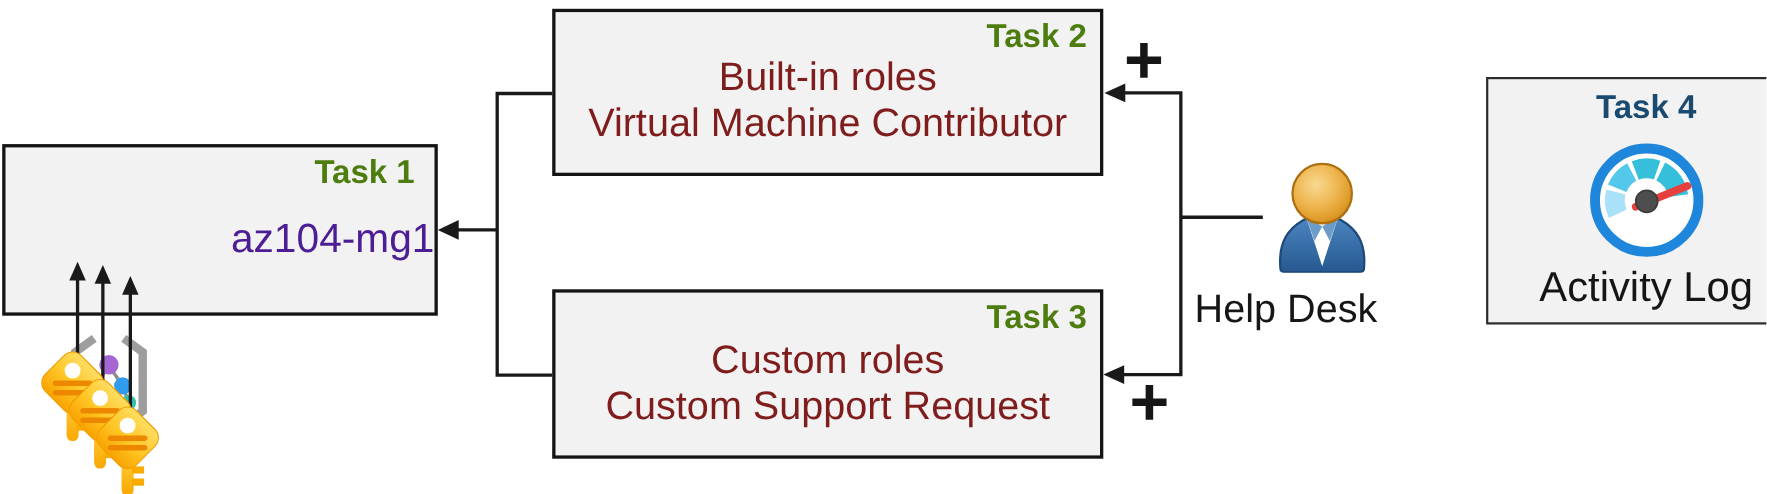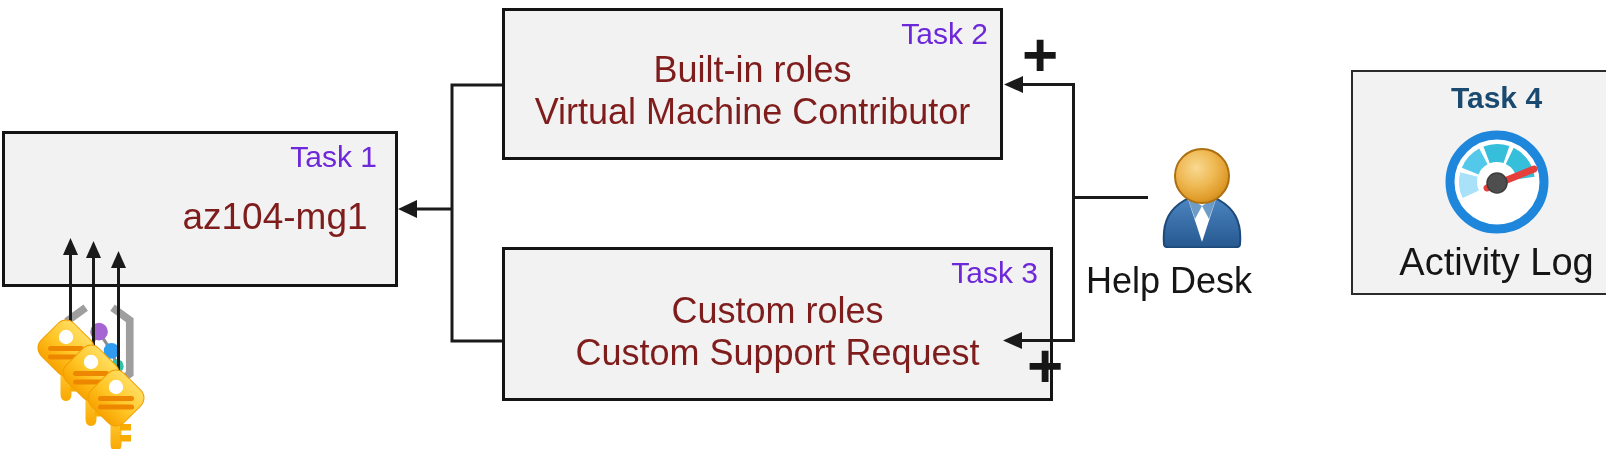--- a/index.html
+++ b/index.html
@@ -11,39 +11,39 @@
     font-family:"Liberation Sans",sans-serif;
   }
   .box{
     position:absolute;
     background:#f2f2f2;
     border:3px solid #141414;
     box-sizing:border-box;
   }
   .task-label{
     position:absolute;
-    font-weight:400;
+    font-weight:700;
     font-size:30px;
-    color:#6d28d9;
+    color:#4d7c0f;
     white-space:nowrap;
     text-align:right;
   }
   .box-lines{
     position:absolute;
     left:0;right:0;
     text-align:center;
     font-size:36px;
     line-height:42px;
     color:#7f1d1d;
   }
   .mg-title{
     position:absolute;
     font-size:37px;
-    color:#7f1d1d;
-    text-align:center;
+    color:#4c1d95;
+    text-align:right;
   }
   .overlay{
     position:absolute;left:0;top:0;
     pointer-events:none;
   }
   .plus{
     position:absolute;
     width:56px;height:70px;
     line-height:66px;
     text-align:center;
@@ -110,21 +110,21 @@
   </div>
 
   <div class="box" style="left:502px;top:8px;width:501px;height:152px;">
     <div class="task-label" style="right:12px;top:6px;">Task 2</div>
     <div class="box-lines" style="top:38px;">
       <div>Built-in roles</div>
       <div>Virtual Machine Contributor</div>
     </div>
   </div>
 
-  <div class="box" style="left:502px;top:247px;width:551px;height:154px;">
+  <div class="box" style="left:502px;top:263px;width:501px;height:154px;">
     <div class="task-label" style="right:12px;top:6px;">Task 3</div>
     <div class="box-lines" style="top:40px;">
       <div>Custom roles</div>
       <div>Custom Support Request</div>
     </div>
   </div>
 
   <div class="box task4">
     <div class="t4-label">Task 4</div>
     <svg class="gauge" width="104" height="104" viewBox="0 0 104 104">

